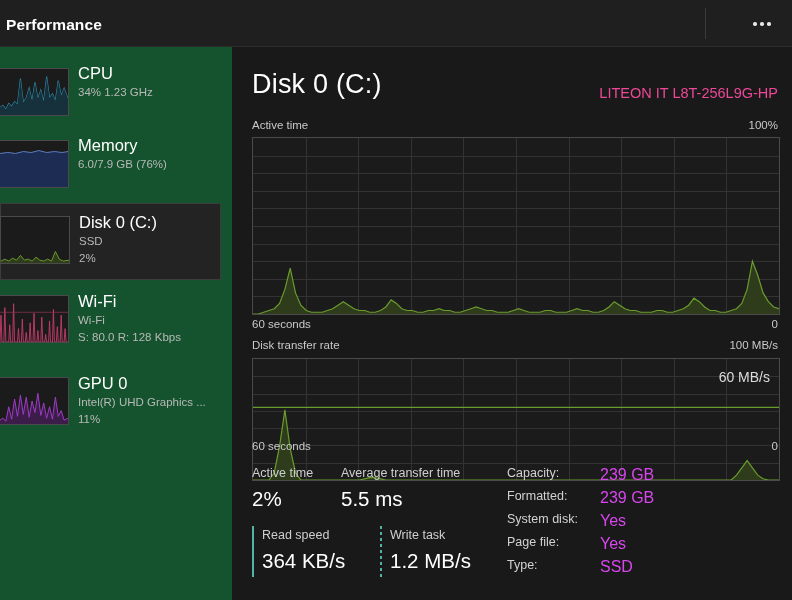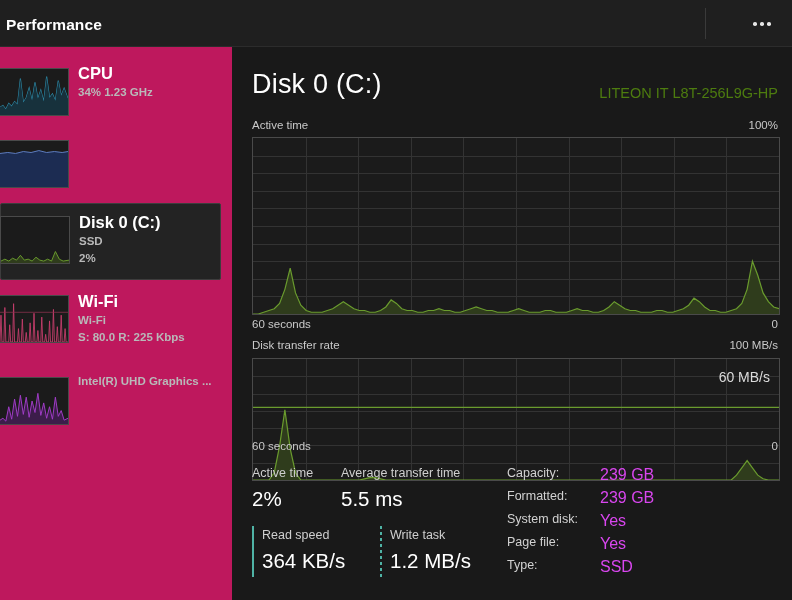--- a/index.html
+++ b/index.html
@@ -38,22 +38,21 @@
     position:absolute; right:10px; top:10px;
     width:40px; height:28px;
     display:flex; align-items:center; justify-content:center;
     gap:3.5px; border-radius:4px; cursor:pointer;
   }
   #more-options i { width:3.5px; height:3.5px; border-radius:50%; background:#e6e6e6; display:block; }
 
   
   #sidebar {
     position:absolute; left:0; top:47px; width:232px; height:553px;
-    background:#be185d;
-    font-weight:bold;
+    background:#14532d;
   }
   .side-item {
     position:absolute; left:0; width:221px; height:66px;
     cursor:pointer;
   }
   .side-item.selected {
     border:1px solid #3d3d3d;
     background:#232323;
     border-radius:2px;
   }
@@ -72,21 +71,21 @@
   }
 
   
   #main { position:absolute; left:245px; top:47px; width:547px; height:553px; }
   #disk-title {
     position:absolute; left:7px; top:22px;
     font-size:27px; font-weight:400; color:#ffffff; letter-spacing:0.2px;
   }
   #device-name {
     position:absolute; right:14px; top:38px;
-    font-size:14.5px; color:#4d7c0f; white-space:nowrap;
+    font-size:14.5px; color:#ec4899; white-space:nowrap;
   }
 
   .chart-caption {
     position:absolute; font-size:11.5px; color:#c9c9c9; white-space:nowrap;
   }
 
   .chart-box {
     position:absolute; border:1px solid #4a4a4a; background:#1b1b1b;
     overflow:hidden;
   }
@@ -135,20 +134,24 @@
     </div>
   </div>
 
   <div class="side-item" style="top:84px;">
     <div class="thumb">
       <svg viewBox="0 0 70 48" preserveAspectRatio="none">
         <polygon points="0,13 8,12 16,13 24,11 32,12 40,10 48,12 56,11 64,12 70,11 70,48 0,48" fill="#1c2c52"></polygon>
         <polyline points="0,13 8,12 16,13 24,11 32,12 40,10 48,12 56,11 64,12 70,11" fill="none" stroke="#5f7fc4" stroke-width="1"></polyline>
       </svg>
     </div>
+    <div class="side-text">
+      <div class="side-title">Memory</div>
+      <div class="side-sub">6.0/7.9 GB (76%)</div>
+    </div>
   </div>
 
   <div class="side-item selected" style="top:156px;height:77px;">
     <div class="thumb" style="top:12px;">
       <svg viewBox="0 0 70 48" preserveAspectRatio="none">
         <polygon points="0,46 4,44 8,46 12,43 16,45 20,40 24,45 28,44 32,46 36,42 40,45 44,46 48,44 52,46 56,36 60,44 64,46 70,45 70,48 0,48" fill="#2f3c1c"></polygon>
         <polyline points="0,46 4,44 8,46 12,43 16,45 20,40 24,45 28,44 32,46 36,42 40,45 44,46 48,44 52,46 56,36 60,44 64,46 70,45" fill="none" stroke="#6a9b2e" stroke-width="1"></polyline>
       </svg>
     </div>
     <div class="side-text" style="top:8px;">
@@ -161,33 +164,35 @@
   <div class="side-item" style="top:238px;height:76px;">
     <div class="thumb" style="top:10px;">
       <svg viewBox="0 0 70 48" preserveAspectRatio="none">
         <polyline points="0,48 1,20 2,48 4,48 5,12 6,48 9,48 10,30 11,48 13,48 14,8 15,48 18,48 19,34 20,48 22,48 23,24 24,48 26,48 27,38 28,48 30,48 31,28 32,48 34,48 35,18 36,48 38,48 39,36 40,48 42,48 43,22 44,48 46,48 47,40 48,48 50,48 51,26 52,48 54,48 55,14 56,48 58,48 59,32 60,48 62,48 63,20 64,48 66,48 67,34 68,48 70,48" fill="none" stroke="#c93e6e" stroke-width="0.9"></polyline>
         <line x1="0" y1="17" x2="70" y2="17" stroke="#8e3350" stroke-width="0.8"></line>
       </svg>
     </div>
     <div class="side-text" style="top:6px;">
       <div class="side-title">Wi-Fi</div>
       <div class="side-sub">Wi-Fi</div>
-      <div class="side-sub">S: 80.0 R: 225 Kbps</div>
+      <div class="side-sub">S: 80.0 R: 128 Kbps</div>
     </div>
   </div>
 
   <div class="side-item" style="top:320px;height:76px;">
     <div class="thumb" style="top:10px;">
       <svg viewBox="0 0 70 48" preserveAspectRatio="none">
         <polygon points="0,44 3,42 6,45 9,30 12,43 15,22 18,40 21,18 24,38 27,20 30,41 33,24 36,36 39,16 42,39 45,26 48,42 51,30 54,43 57,20 60,40 63,34 66,44 70,42 70,48 0,48" fill="#3c1d4a"></polygon>
         <polyline points="0,44 3,42 6,45 9,30 12,43 15,22 18,40 21,18 24,38 27,20 30,41 33,24 36,36 39,16 42,39 45,26 48,42 51,30 54,43 57,20 60,40 63,34 66,44 70,42" fill="none" stroke="#a23cc9" stroke-width="1"></polyline>
       </svg>
     </div>
     <div class="side-text" style="top:6px;">
+      <div class="side-title">GPU 0</div>
       <div class="side-sub">Intel(R) UHD Graphics ...</div>
+      <div class="side-sub">11%</div>
     </div>
   </div>
 </div>
 
 <div id="main">
 
   <div id="disk-title">Disk 0 (C:)</div>
   <div id="device-name">LITEON IT L8T-256L9G-HP</div>
 
   <div class="chart-caption" style="left:7px; top:72px;">Active time</div>

